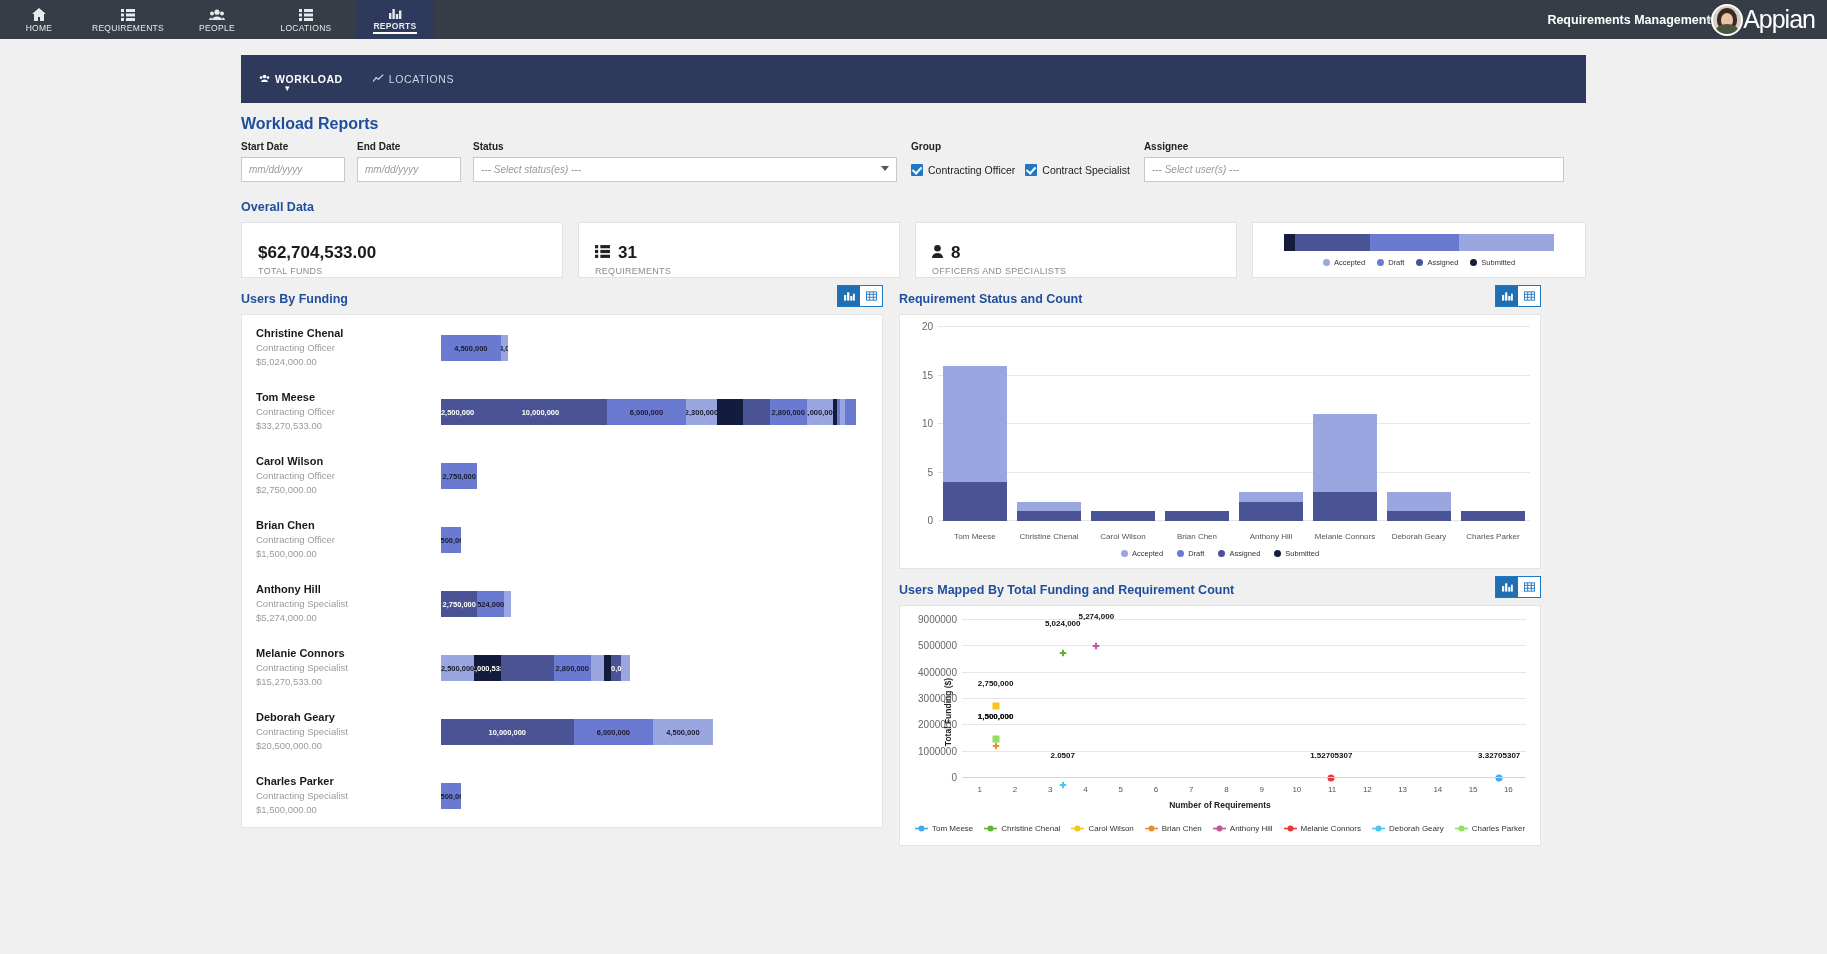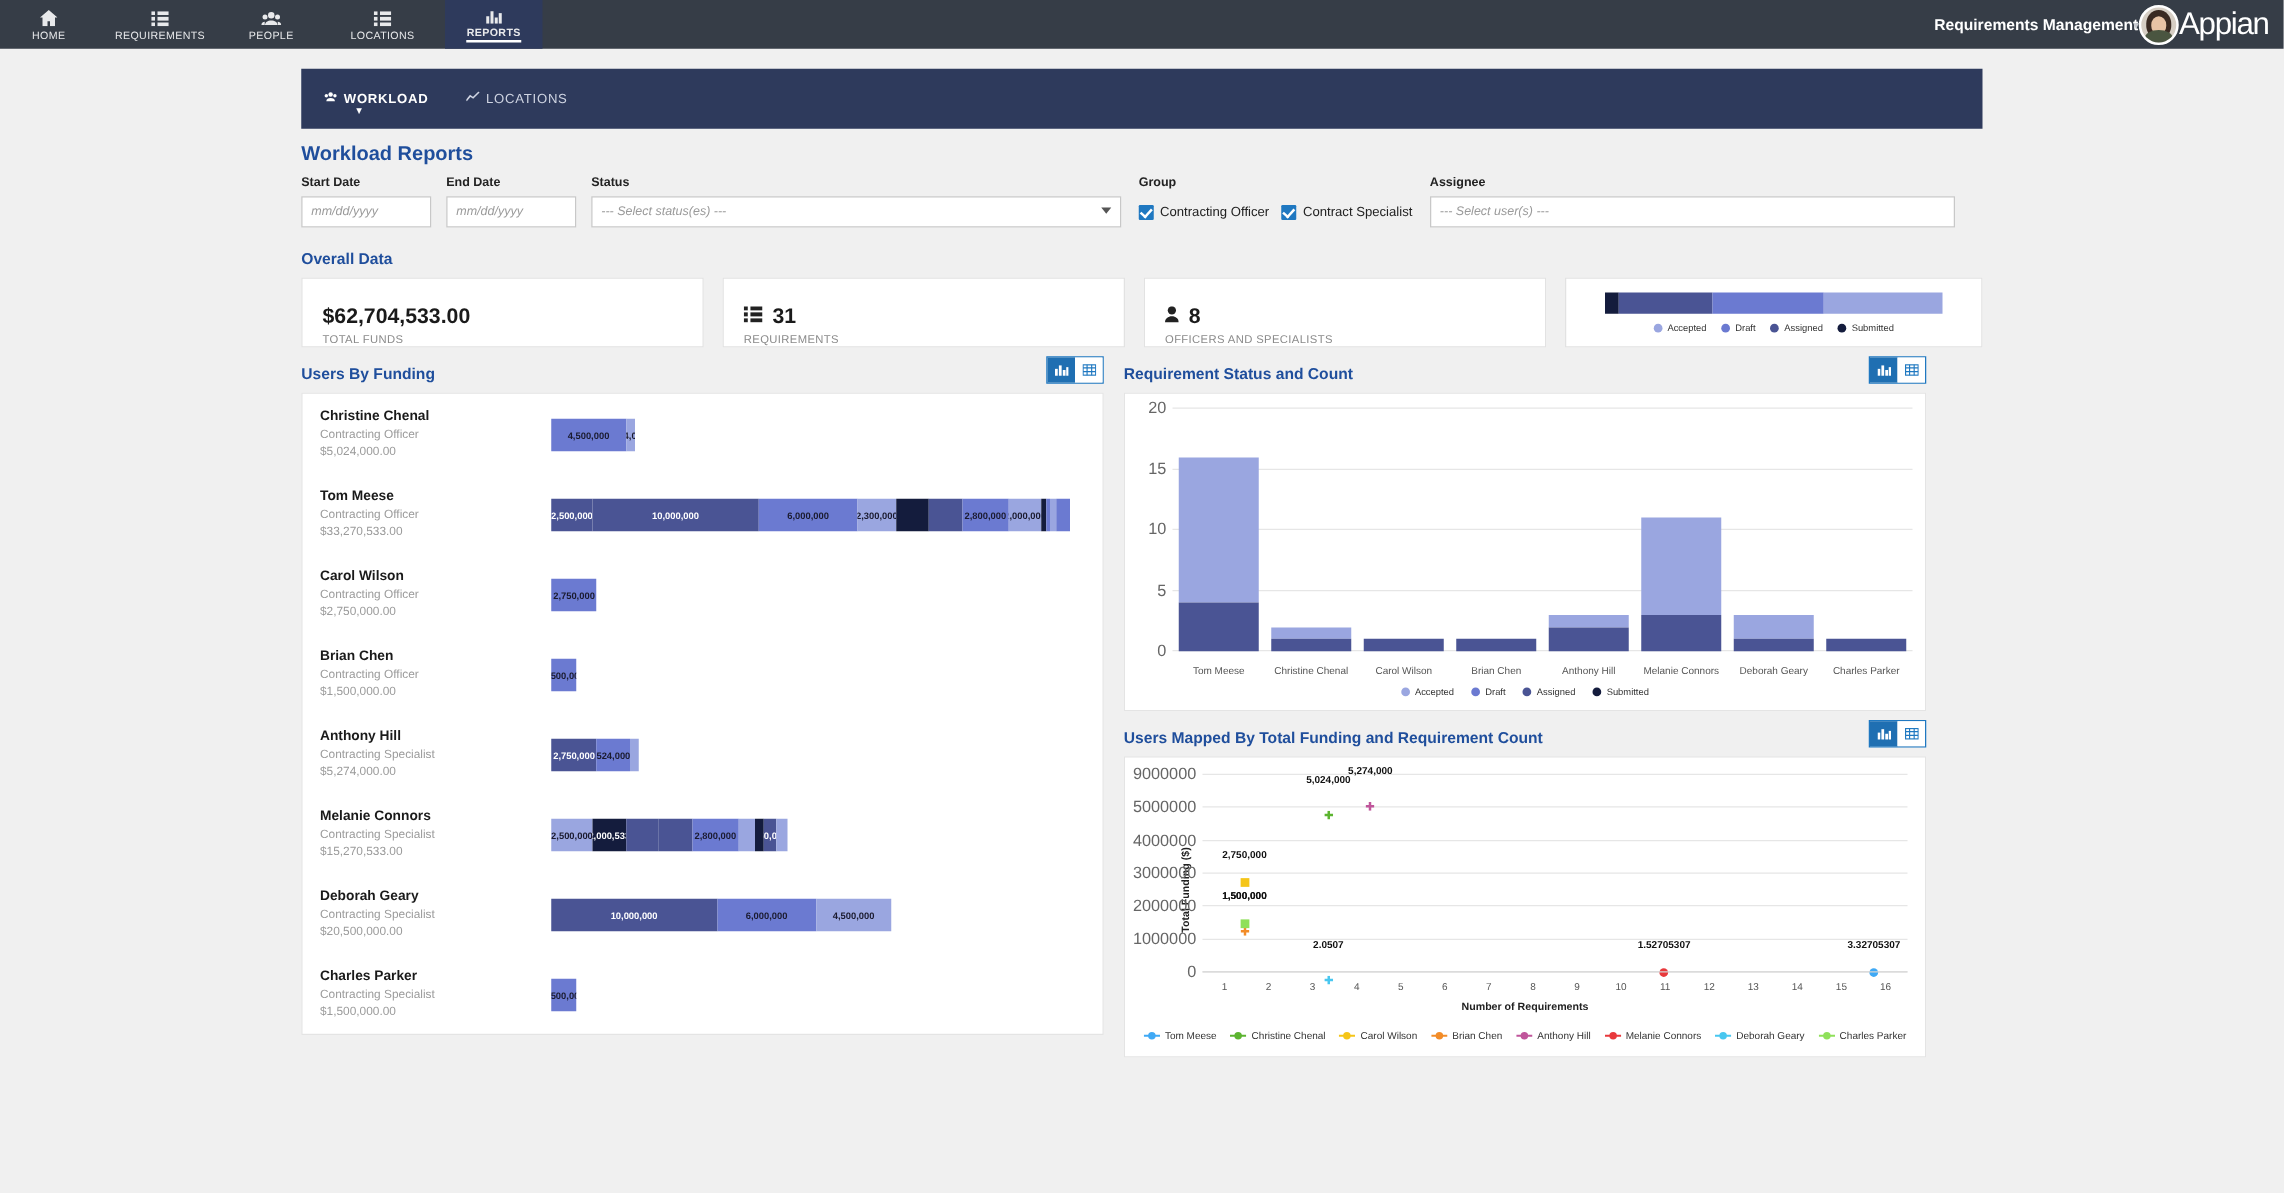--- a/index.html
+++ b/index.html
@@ -134,21 +134,21 @@
 
   
   .chart-area { position:relative; height: 232px; padding: 10px 12px 0 12px; }
   .ylab {
     position:absolute; left: 8px; top: 50%; transform: translateY(-50%) rotate(-90deg);
     font-size: 8px; color:#333; white-space:nowrap; transform-origin:center;
   }
   .plot { position:absolute; left: 38px; right: 10px; top: 12px; bottom: 26px; }
   .gridline { position:absolute; left:0; right:0; height:1px; background:#e6e6e6; }
   .ytick { position:absolute; right: calc(100% + 5px); transform: translateY(-50%);
-    font-size: 13px; color:#666; }
+    font-size: 10px; color:#666; }
   .bars { position:absolute; left:0; right:0; bottom:0; top:0; display:flex;
     align-items:flex-end; }
   .barcol { flex:1; display:flex; flex-direction:column; align-items:center; justify-content:flex-end; height:100%; }
   .bstack { width: 64px; display:flex; flex-direction:column; justify-content:flex-end; height:100%; }
   .bseg { width:100%; }
   .xlabels { position:absolute; left: 38px; right:10px; bottom: 6px; display:flex; }
   .xlab { flex:1; text-align:center; font-size: 8px; color:#555; }
   .chart-legend { display:flex; justify-content:center; gap: 14px; padding: 2px 0 10px 0; }
 
   

